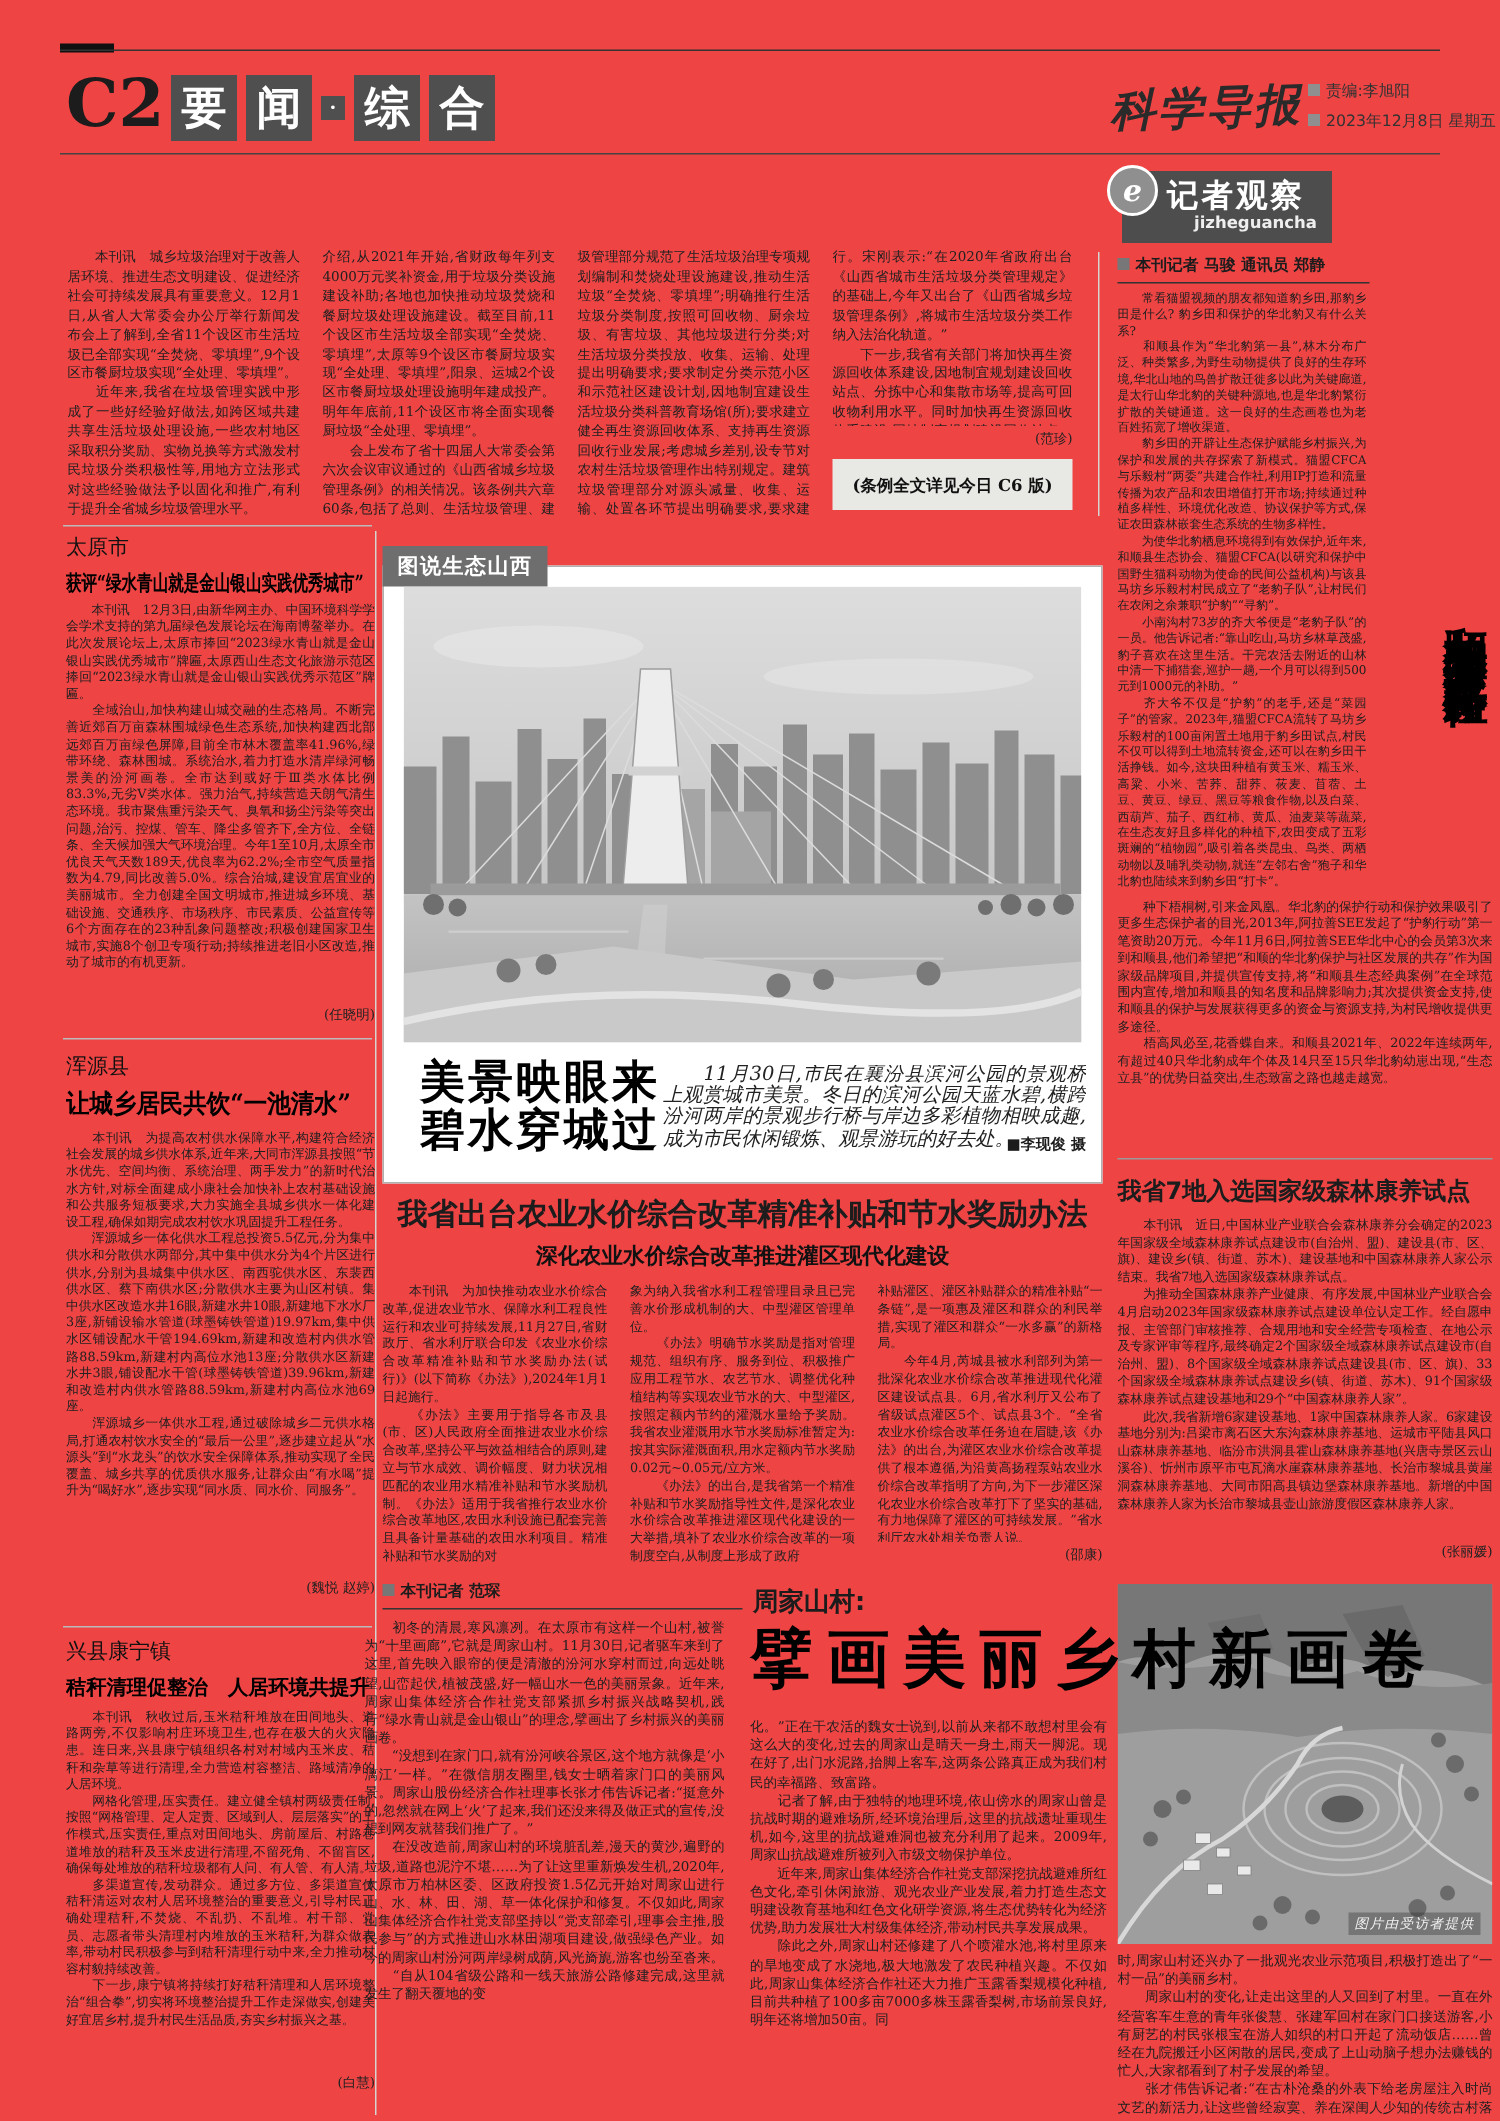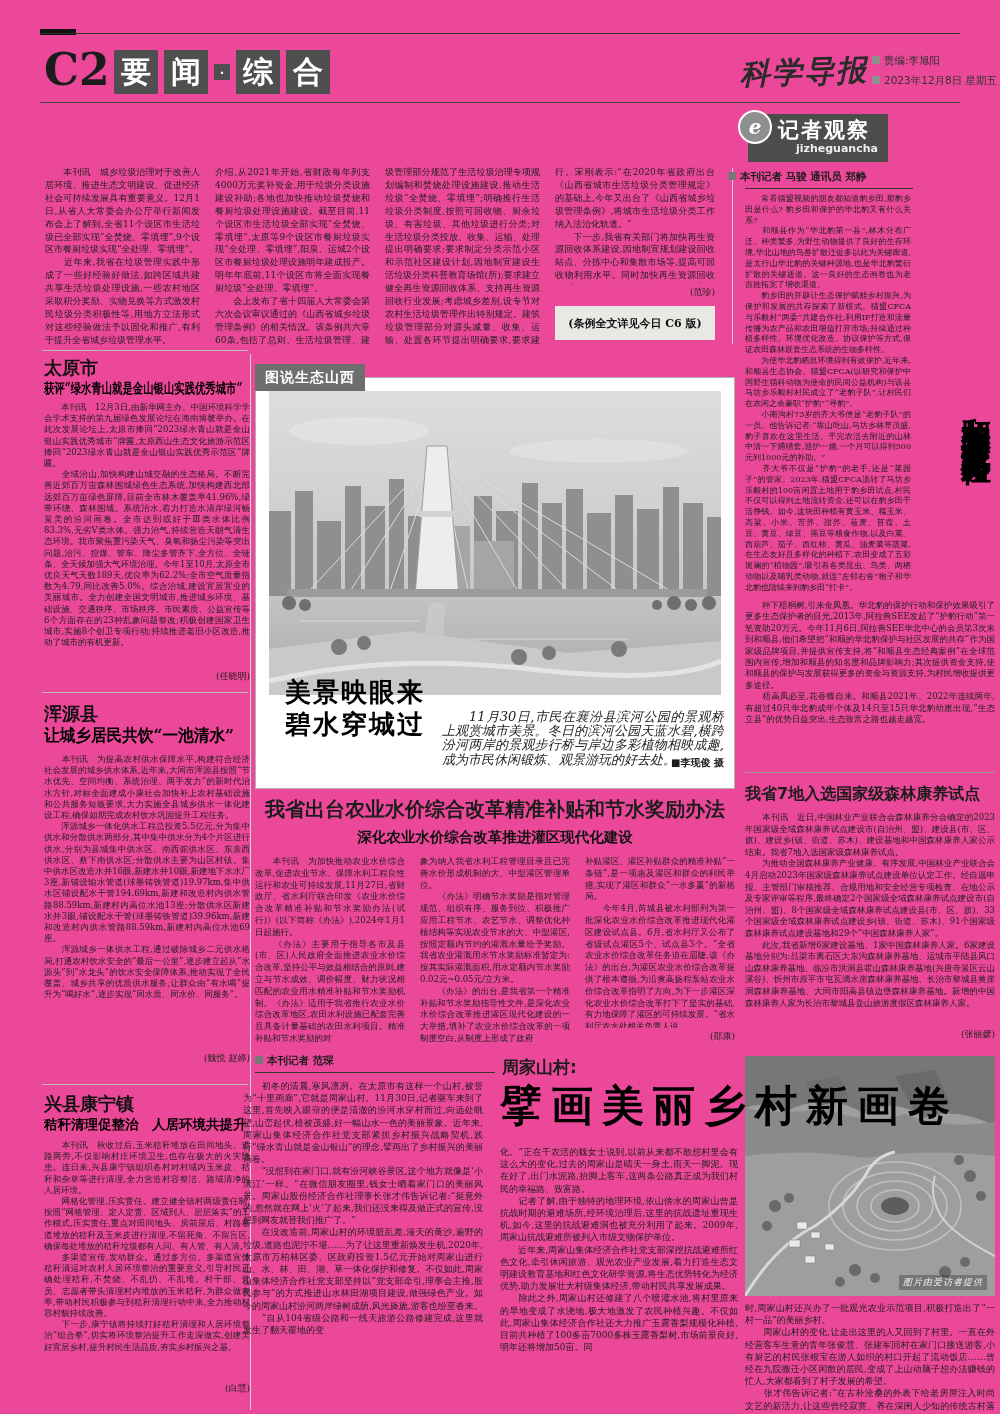--- a/index.html
+++ b/index.html
@@ -1,23 +1,23 @@
 <!DOCTYPE html>
 <html><head>
 <meta charset="utf-8">
 <style>
   html,body{margin:0;padding:0;background:#e9e8e4;}
-  .page{position:relative;width:1000px;height:1414px;margin:0 auto;background:#ec4899;overflow:hidden;
+  .page{position:relative;width:1000px;height:1414px;margin:0 auto;background:#ef4444;overflow:hidden;
         font-family:"DejaVu Serif","Liberation Serif",serif;color:#1c1c1c;}
   .abs{position:absolute;}
   .sans{font-family:"DejaVu Sans","Liberation Sans",sans-serif;}
   .body-text{text-align:justify;white-space:pre-wrap;overflow:hidden;color:#202020;}
   .rule-h{background:#9a9a9a;height:1px;}
   .rule-v{background:#d6d4d0;width:1px;}
-  .kicker{font-family:"DejaVu Sans","Liberation Sans",sans-serif;font-weight:700;font-size:18px;color:#111;}
+  .kicker{font-family:"DejaVu Sans","Liberation Sans",sans-serif;font-weight:400;font-size:14px;color:#111;}
   .headline-serif{font-weight:900;color:#000;white-space:nowrap;}
   .byline-right{text-align:right;font-size:9px;color:#222;}
   .sec-box{width:44px;height:44px;background:#4f4f4f;color:#fff;display:flex;align-items:center;justify-content:center;
            font-size:30px;font-weight:700;font-family:"DejaVu Sans","Liberation Sans",sans-serif;}
   .sec-dot{width:16px;height:16px;background:#4f4f4f;color:#fff;font-size:13px;align-self:center;
            display:flex;align-items:center;justify-content:center;font-weight:700;}
   .sq{display:inline-block;width:8px;height:8px;background:#8f8f8f;margin-right:4px;}
   .vert-head{writing-mode:vertical-rl;text-orientation:upright;font-weight:900;font-size:30px;letter-spacing:3px;
              color:#000;font-family:"DejaVu Serif","Liberation Serif",serif;}
   .note-box{background:#e8e8e5;display:flex;align-items:center;justify-content:center;
@@ -62,21 +62,21 @@
 　　下一步,我省有关部门将加快再生资源回收体系建设,因地制宜规划建设回收站点、分拣中心和集散市场等,提高可回收物利用水平。同时加快再生资源回收体系建设,因地制宜规划建设回收站点、分拣中心和集散市场等,提高可回收物利用水平。</div>
   <div class="abs byline-right" style="left:555px;top:286px;width:160px;">(范珍)</div>
   <div class="abs note-box" style="left:555px;top:306px;width:160px;height:34px;">(条例全文详见今日 C6 版)</div>
   <div class="abs rule-v" style="left:732px;top:168px;height:176px;"></div>
 
   <div class="abs" style="left:748px;top:114px;width:140px;height:48px;background:#4d4d4d;">
     <div class="abs sans" style="left:30px;top:2px;font-size:21px;font-weight:900;color:#fff;letter-spacing:2px;">记者观察</div>
     <div class="abs sans" style="left:48px;top:28px;font-size:11px;font-weight:700;color:#eee;">jizheguancha</div>
   </div>
   <div class="abs" style="left:738px;top:110px;width:30px;height:30px;border-radius:50%;background:#8f8f8f;border:2px solid #fff;color:#fff;display:flex;align-items:center;justify-content:center;font-size:20px;font-style:italic;font-weight:700;">e</div>
-  <div class="abs" style="left:728px;top:170px;font-size:10.5px;font-weight:700;">
+  <div class="abs" style="left:745px;top:170px;font-size:10.5px;font-weight:700;">
     <span class="sq" style="background:#777;"></span><span>本刊记者  马骏  通讯员  郑静</span>
   </div>
   <div class="abs" style="left:745px;top:188px;width:168px;height:1px;background:#333;"></div>
   <div class="abs body-text" style="left:745px;top:194px;width:166px;height:402px;font-size:8px;line-height:10.8px;">　　常看猫盟视频的朋友都知道豹乡田,那豹乡田是什么? 豹乡田和保护的华北豹又有什么关系?
 　　和顺县作为“华北豹第一县”,林木分布广泛、种类繁多,为野生动物提供了良好的生存环境,华北山地的鸟兽扩散迁徙多以此为关键廊道,是太行山华北豹的关键种源地,也是华北豹繁衍扩散的关键通道。这一良好的生态画卷也为老百姓拓宽了增收渠道。
 　　豹乡田的开辟让生态保护赋能乡村振兴,为保护和发展的共存探索了新模式。猫盟CFCA与乐毅村“两委”共建合作社,利用IP打造和流量传播为农产品和农田增值打开市场;持续通过种植多样性、环境优化改造、协议保护等方式,保证农田森林嵌套生态系统的生物多样性。
 　　为使华北豹栖息环境得到有效保护,近年来,和顺县生态协会、猫盟CFCA(以研究和保护中国野生猫科动物为使命的民间公益机构)与该县马坊乡乐毅村村民成立了“老豹子队”,让村民们在农闲之余兼职“护豹”“寻豹”。
 　　小南沟村73岁的齐大爷便是“老豹子队”的一员。他告诉记者:“靠山吃山,马坊乡林草茂盛,豹子喜欢在这里生活。干完农活去附近的山林中清一下捕猎套,巡护一趟,一个月可以得到500元到1000元的补助。”
 　　齐大爷不仅是“护豹”的老手,还是“菜园子”的管家。2023年,猫盟CFCA流转了马坊乡乐毅村的100亩闲置土地用于豹乡田试点,村民不仅可以得到土地流转资金,还可以在豹乡田干活挣钱。如今,这块田种植有黄玉米、糯玉米、高粱、小米、苦荞、甜荞、莜麦、苜蓿、土豆、黄豆、绿豆、黑豆等粮食作物,以及白菜、西葫芦、茄子、西红柿、黄瓜、油麦菜等蔬菜,在生态友好且多样化的种植下,农田变成了五彩斑斓的“植物园”,吸引着各类昆虫、鸟类、两栖动物以及哺乳类动物,就连“左邻右舍”狍子和华北豹也陆续来到豹乡田“打卡”。</div>
   <div class="abs vert-head" style="left:912px;top:196px;width:84px;height:436px;text-align:center;">和顺豹乡田有了生态致富新路径</div>
@@ -196,21 +196,21 @@
       <path d="M0,290 Q120,262 260,278 T452,270" stroke="#e3e3e3" stroke-width="5" fill="none"></path>
       <g fill="#7a7a7a">
         <circle cx="70" cy="256" r="8"></circle>
           <circle cx="95" cy="252" r="7"></circle>
           <circle cx="250" cy="266" r="8"></circle>
         <circle cx="280" cy="262" r="7"></circle>
           <circle cx="350" cy="258" r="8"></circle>
       </g>
     </svg>
   </div>
-  <div class="abs headline-serif" style="left:280px;top:676px;width:150px;font-size:26px;line-height:32px;letter-spacing:2px;text-align:center;">
+  <div class="abs headline-serif" style="left:280px;top:706px;width:150px;font-size:30px;line-height:32px;letter-spacing:2px;text-align:center;">
     <div>美景映眼来</div>
     <div>碧水穿城过</div>
   </div>
   <div class="abs body-text caption-text" style="left:442px;top:710px;width:282px;height:58px;font-size:13px;line-height:14.2px;">　　11月30日,市民在襄汾县滨河公园的景观桥上观赏城市美景。冬日的滨河公园天蓝水碧,横跨汾河两岸的景观步行桥与岸边多彩植物相映成趣,成为市民休闲锻炼、观景游玩的好去处。</div>
   <div class="abs" style="left:584px;top:756px;width:140px;text-align:right;font-size:10px;font-weight:700;">■李现俊  摄</div>
 
   <div class="abs sans" style="left:255px;top:828px;width:480px;text-align:center;font-size:14.5px;font-weight:600;color:#111;">深化农业水价综合改革推进灌区现代化建设</div>
   <div class="abs sans" style="left:255px;top:796px;width:480px;text-align:center;font-size:20px;font-weight:900;white-space:nowrap;">我省出台农业水价综合改革精准补贴和节水奖励办法</div>
   <div class="abs body-text" style="left:255px;top:856px;width:150px;height:188px;font-size:8.5px;line-height:11.8px;">　　本刊讯　为加快推动农业水价综合改革,促进农业节水、保障水利工程良性运行和农业可持续发展,11月27日,省财政厅、省水利厅联合印发《农业水价综合改革精准补贴和节水奖励办法(试行)》(以下简称《办法》),2024年1月1日起施行。
 　　《办法》主要用于指导各市及县(市、区)人民政府全面推进农业水价综合改革,坚持公平与效益相结合的原则,建立与节水成效、调价幅度、财力状况相匹配的农业用水精准补贴和节水奖励机制。《办法》适用于我省推行农业水价综合改革地区,农田水利设施已配套完善且具备计量基础的农田水利项目。精准补贴和节水奖励的对</div>

